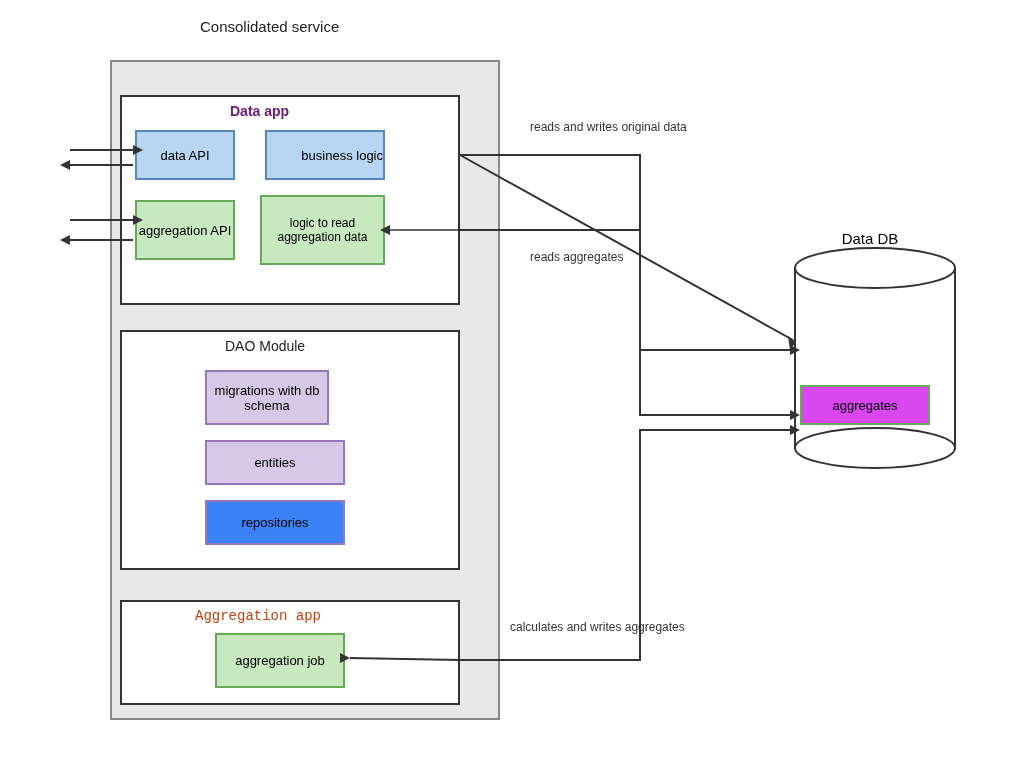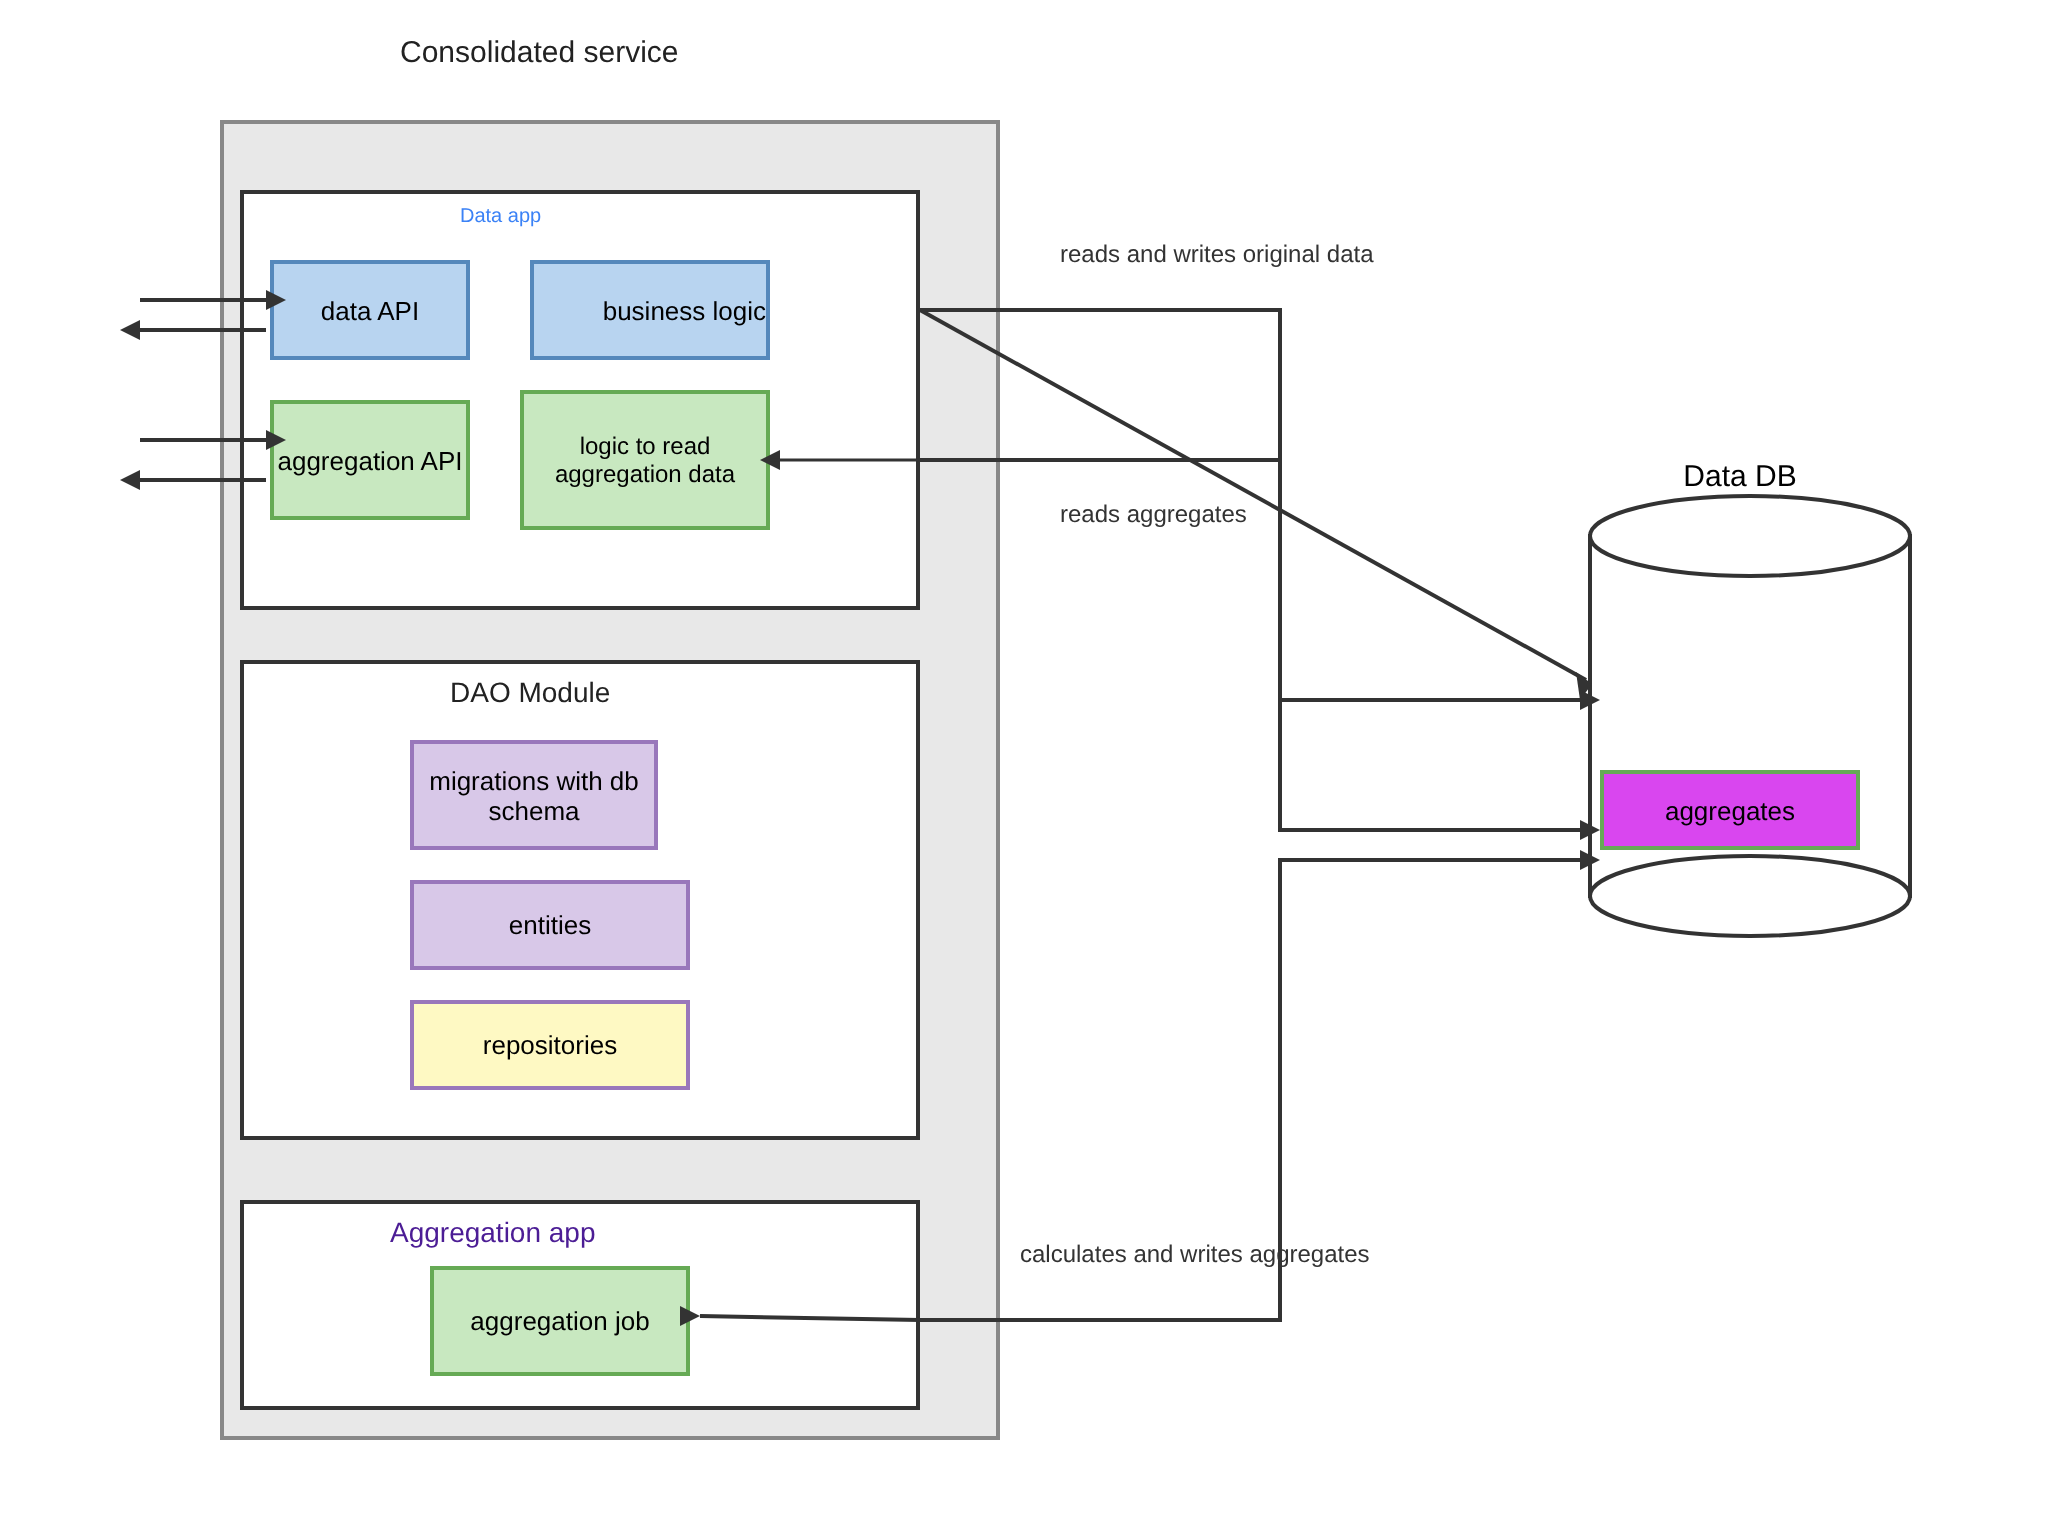--- a/index.html
+++ b/index.html
@@ -41,22 +41,23 @@
       top: 95px;
       width: 340px;
       height: 210px;
       background: #fff;
       border: 2px solid #333;
     }
     .data-app-label {
       position: absolute;
       left: 230px;
       top: 103px;
-      font-size: 10px;
-      color: #3b82f6;
+      font-size: 14px;
+      color: #701a75;
+      font-weight: bold;
     }
     
     .data-api-box {
       position: absolute;
       left: 135px;
       top: 130px;
       width: 100px;
       height: 50px;
       background: #b8d4f0;
       border: 2px solid #5588bb;
@@ -158,21 +159,21 @@
       font-size: 13px;
       text-align: center;
     }
     
     .repositories-box {
       position: absolute;
       left: 205px;
       top: 500px;
       width: 140px;
       height: 45px;
-      background: #fef9c3;
+      background: #3b82f6;
       border: 2px solid #9977bb;
       display: flex;
       align-items: center;
       justify-content: center;
       font-size: 13px;
       text-align: center;
     }
     
     .aggregation-app-box {
       position: absolute;
@@ -181,21 +182,22 @@
       width: 340px;
       height: 105px;
       background: #fff;
       border: 2px solid #333;
     }
     .aggregation-app-label {
       position: absolute;
       left: 195px;
       top: 608px;
       font-size: 14px;
-      color: #4c1d95;
+      color: #c2410c;
+      font-family: Liberation Mono, monospace;
     }
     
     .aggregation-job-box {
       position: absolute;
       left: 215px;
       top: 633px;
       width: 130px;
       height: 55px;
       background: #c8e8c0;
       border: 2px solid #66aa55;

